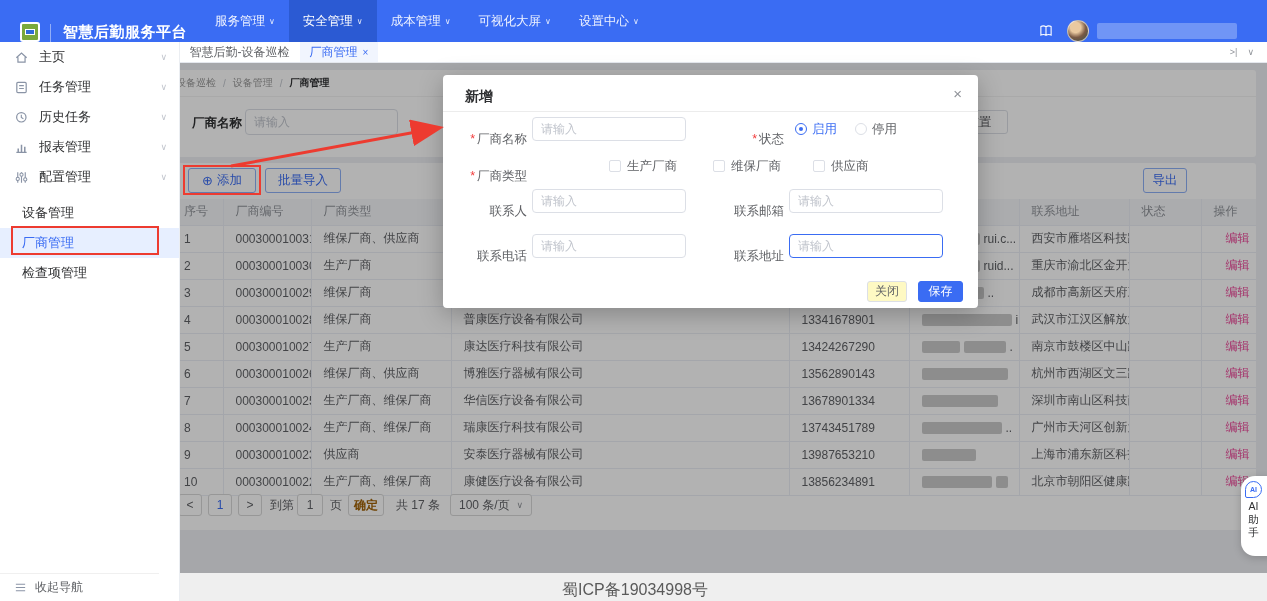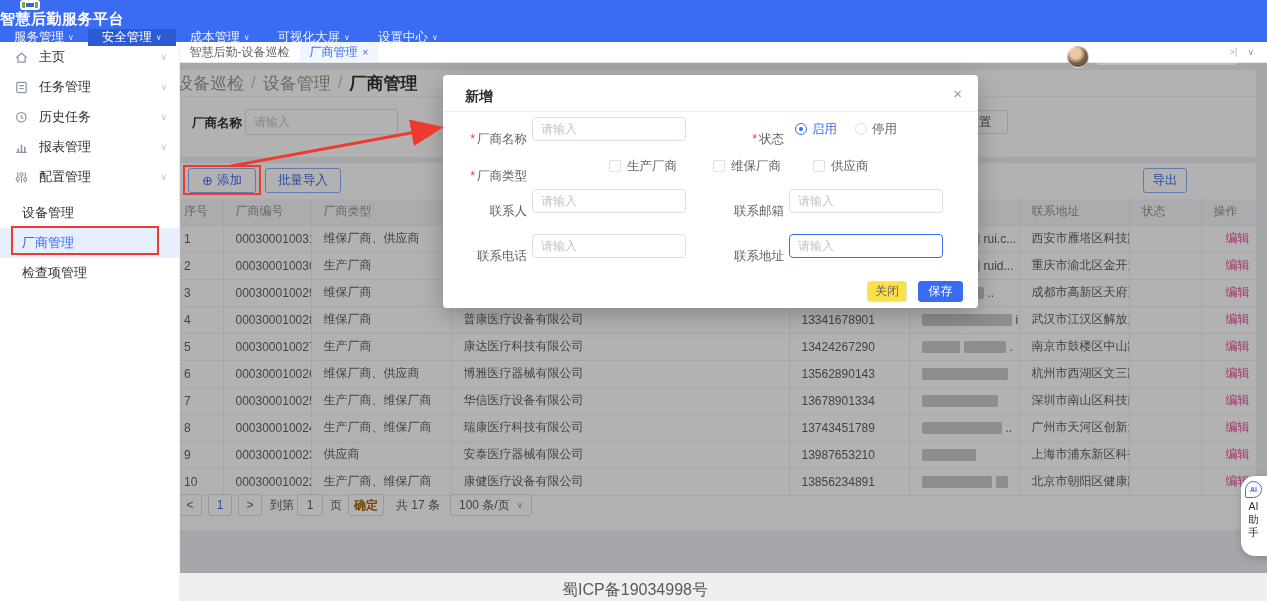--- a/index.html
+++ b/index.html
@@ -1,20 +1,20 @@
 <!DOCTYPE html>
 <html><head>
 <meta charset="utf-8">
 <style>
   * { margin:0; padding:0; box-sizing:border-box; }
   body { font-family:"Liberation Sans","DejaVu Sans",sans-serif; }
   .screen { position:relative; width:1267px; height:601px; background:#fff; overflow:hidden; font-size:12px; color:#606266; }
 
   
-  .navbar { position:absolute; left:0; top:0; width:1267px; height:42px; background:#3a6cf3; display:flex; align-items:flex-start; z-index:10;flex-direction:column; }
+  .navbar { position:absolute; left:0; top:0; width:1267px; height:42px; background:#3a6cf3; display:flex; align-items:flex-end; z-index:10; }
   .logo { width:20px; height:20px; margin-left:20px; border:2px solid #fff; border-radius:3px; background:#7aa93c; display:flex; align-items:center; justify-content:center; }
   .logo .bar { width:10px; height:6px; background:#2f6bd8; border:1.5px solid #fff; }
   .nav-divider { width:1px; height:18px; background:rgba(255,255,255,.45); margin:0 12px 0 10px; }
   .nav-title { color:#fff; font-size:15px; font-weight:bold; letter-spacing:.5px; margin-right:14px; }
   .nav-menu { display:flex; height:42px; align-items:stretch; }
   .nav-item { display:flex; align-items:center; padding:0 14px; color:#eef2ff; font-size:12.5px; cursor:pointer; }
   .nav-item.active { background:#2b5ad3; color:#fff; }
   .nav-item .caret { font-size:8px; margin-left:4px; color:rgba(255,255,255,.85); }
   .nav-right { margin-left:auto; display:flex; align-items:center; margin-right:30px; }
   .book-icon { margin-right:12px; display:flex; }
@@ -39,21 +39,21 @@
   .side-sub-item { height:30px; display:flex; align-items:center; padding-left:22px; font-size:13px; color:#303133; cursor:pointer; }
   .side-sub-item.active { background:#e7efff; color:#3a6cf3; }
   .side-collapse { position:absolute; left:0; bottom:0; width:159px; height:28px; border-top:1px solid #f0f0f0; display:flex; align-items:center; padding-left:14px; color:#606266; font-size:12px; cursor:pointer; background:#fff; }
   .side-collapse svg { margin-right:8px; }
 
   
   .content { position:absolute; left:160px; top:63px; width:1107px; height:510px; background:#eef0f4; z-index:1; }
   .content::after { content:""; position:absolute; inset:0; background:rgba(0,0,0,.30); z-index:5; pointer-events:none; }
   .card { position:absolute; left:8px; width:1088px; background:#fff; border-radius:3px; }
   .card1 { top:7px; height:87px; }
-  .breadcrumb { height:27px; display:flex; align-items:center; padding-left:8px; border-bottom:1px solid #f2f2f2; font-size:17px; }
+  .breadcrumb { height:27px; display:flex; align-items:center; padding-left:8px; border-bottom:1px solid #f2f2f2; font-size:10px; }
   .breadcrumb .bc { color:#999; cursor:pointer; }
   .breadcrumb .sep { color:#c0c4cc; margin:0 7px; }
   .breadcrumb .bc.current { color:#303133; font-weight:bold; }
   .filter-row { position:absolute; top:39px; left:0; right:0; height:27px; }
   .filter-label { position:absolute; left:24px; top:6px; font-weight:bold; color:#303133; font-size:12.5px; }
   .filter-input { position:absolute; left:77px; top:0; width:153px; height:26px; border:1px solid #dcdfe6; border-radius:4px; padding:0 8px; font-size:12px; color:#606266; font-family:inherit; }
   .filter-input::placeholder, .m-input::placeholder { color:#c0c4cc; }
   .btn { display:inline-flex; align-items:center; justify-content:center; border-radius:3px; font-size:12.5px; cursor:pointer; background:#fff; font-family:inherit; }
   .btn-plain { border:1px solid #8fb0f7; color:#3a6cf3; }
   .btn-reset { position:absolute; left:782px; top:1px; width:58px; height:24px; border:1px solid #dcdfe6; color:#606266; }
@@ -99,21 +99,21 @@
   .m-input { width:154px; height:24px; border:1px solid #dcdfe6; border-radius:4px; padding:0 8px; font-size:12px; color:#606266; font-family:inherit; }
   .m-input.focused { border-color:#3a6cf3; }
   .radio { display:inline-flex; align-items:center; margin-right:18px; cursor:pointer; }
   .radio .dot { width:12px; height:12px; border-radius:50%; border:1px solid #dcdfe6; margin-right:5px; position:relative; }
   .radio.sel .dot { border-color:#3a6cf3; }
   .radio.sel .dot::after { content:""; position:absolute; left:3px; top:3px; width:4px; height:4px; border-radius:50%; background:#3a6cf3; }
   .radio.sel .rl { color:#3a6cf3; }
   .checkbox { display:inline-flex; align-items:center; cursor:pointer; }
   .checkbox .box { width:12px; height:12px; border:1px solid #dcdfe6; border-radius:2px; margin-right:6px; background:#fff; }
   .m-btn { position:absolute; top:206px; height:21px; display:inline-flex; align-items:center; justify-content:center; border-radius:3px; font-size:12px; cursor:pointer; }
-  .m-btn-close { left:424px; width:40px; border:1px solid #dcdfe6; color:#606266; background:#fde047; }
+  .m-btn-close { left:424px; width:40px; border:1px solid #dcdfe6; color:#606266; background:#fef9c3; }
   .m-btn-save { left:475px; width:45px; background:#3a6cf3; color:#fff; border:1px solid #3a6cf3; }
 
   
   .annot { position:absolute; inset:0; z-index:30; pointer-events:none; }
   .ai-widget { position:absolute; left:1241px; top:476px; width:34px; height:80px; background:#fff; border-radius:14px 0 0 14px; box-shadow:0 2px 8px rgba(0,0,0,.18); z-index:25; display:flex; flex-direction:column; align-items:flex-start; padding:5px 0 0 4px; cursor:pointer; }
   .ai-icon { width:17px; height:17px; border-radius:50% 50% 50% 2px; border:1.5px solid #3a6cf3; color:#3a6cf3; font-size:7px; font-weight:bold; display:flex; align-items:center; justify-content:center; margin-bottom:2px; }
   .ai-line { width:17px; text-align:center; font-size:10.5px; color:#303133; line-height:13px; }
 </style>
 </head>
 <body>
@@ -216,20 +216,26 @@
           </svg>
           <span>配置管理</span>
           <span class="caret">∨</span>
         </div>
       </div>
     <div class="side-sub" id="side-sub">
         <div class="side-sub-item">设备管理</div>
         <div class="side-sub-item active">厂商管理</div>
         <div class="side-sub-item">检查项管理</div>
       </div>
+    <div class="side-collapse">
+      <svg width="13" height="13" viewBox="0 0 14 14">
+          <path d="M2 3.5 h10 M2 7 h10 M2 10.5 h10" stroke="#8a94a6" stroke-width="1.3" fill="none"></path>
+        </svg>
+      <span>收起导航</span>
+    </div>
   </aside>
 
   <main class="content">
     <div class="card card1">
       <div class="breadcrumb">
         <span class="bc">设备巡检</span>
         <span class="sep">/</span>
         <span class="bc">设备管理</span>
         <span class="sep">/</span>
         <span class="bc current">厂商管理</span>

